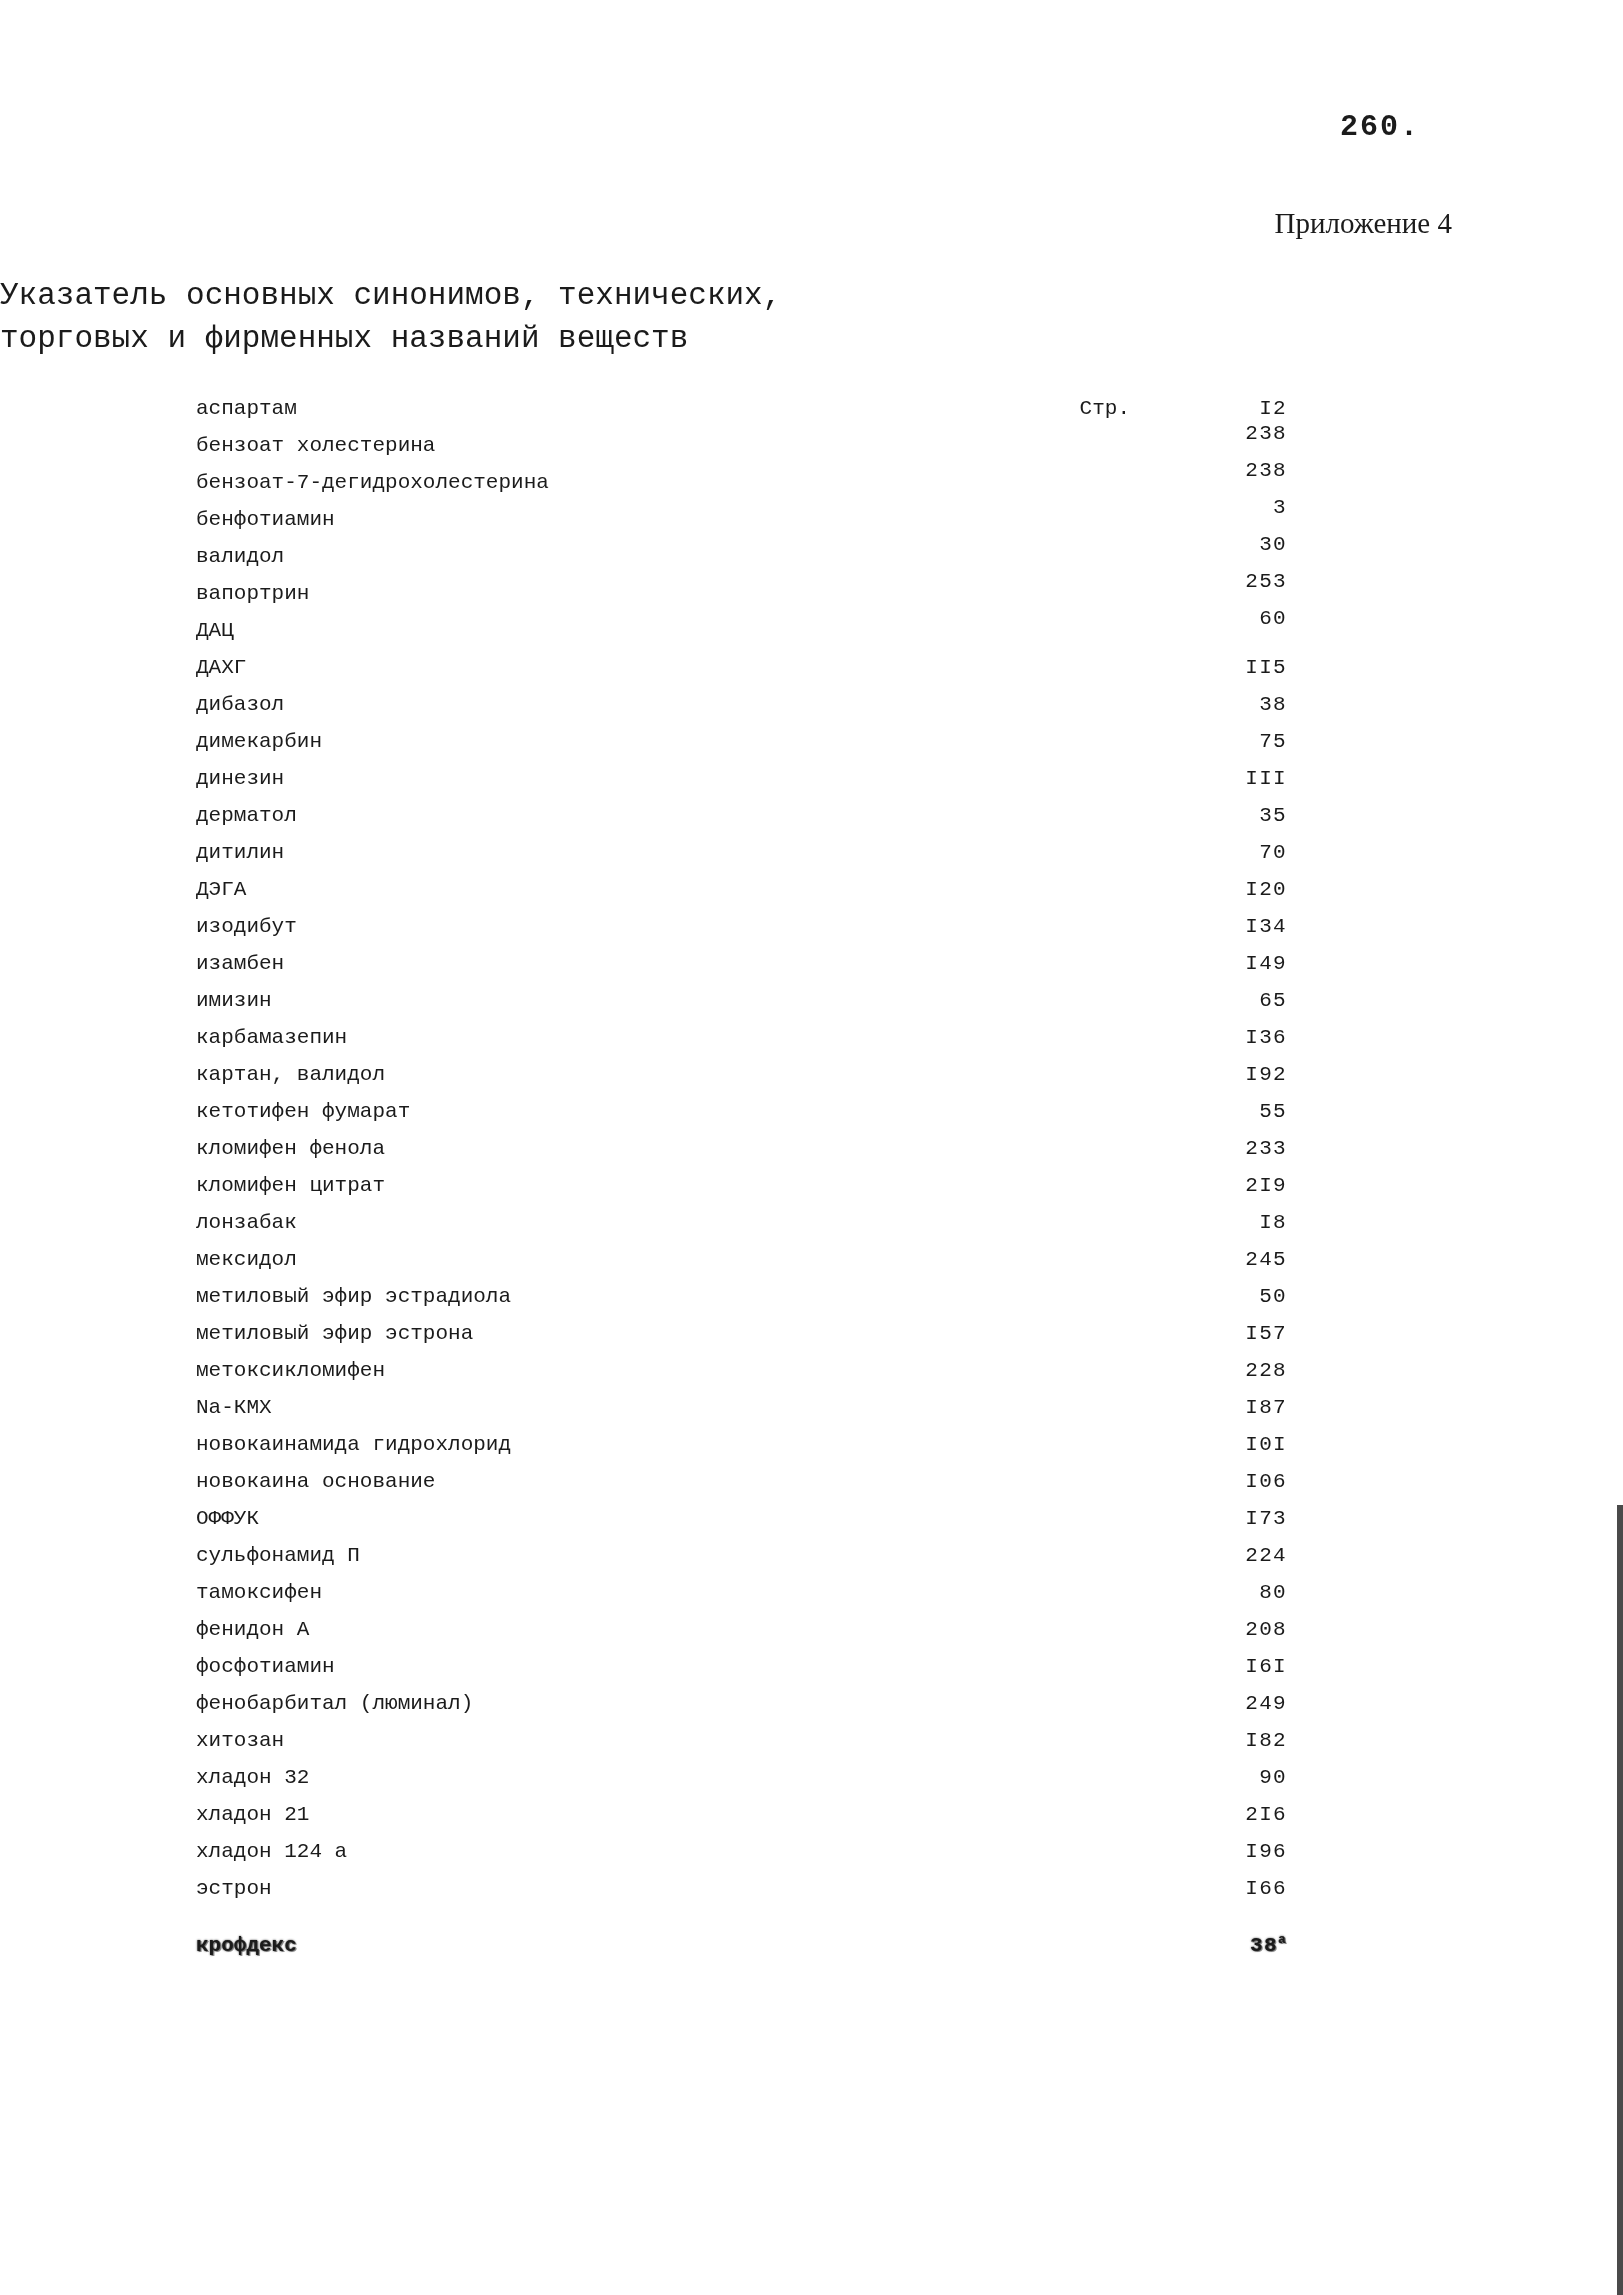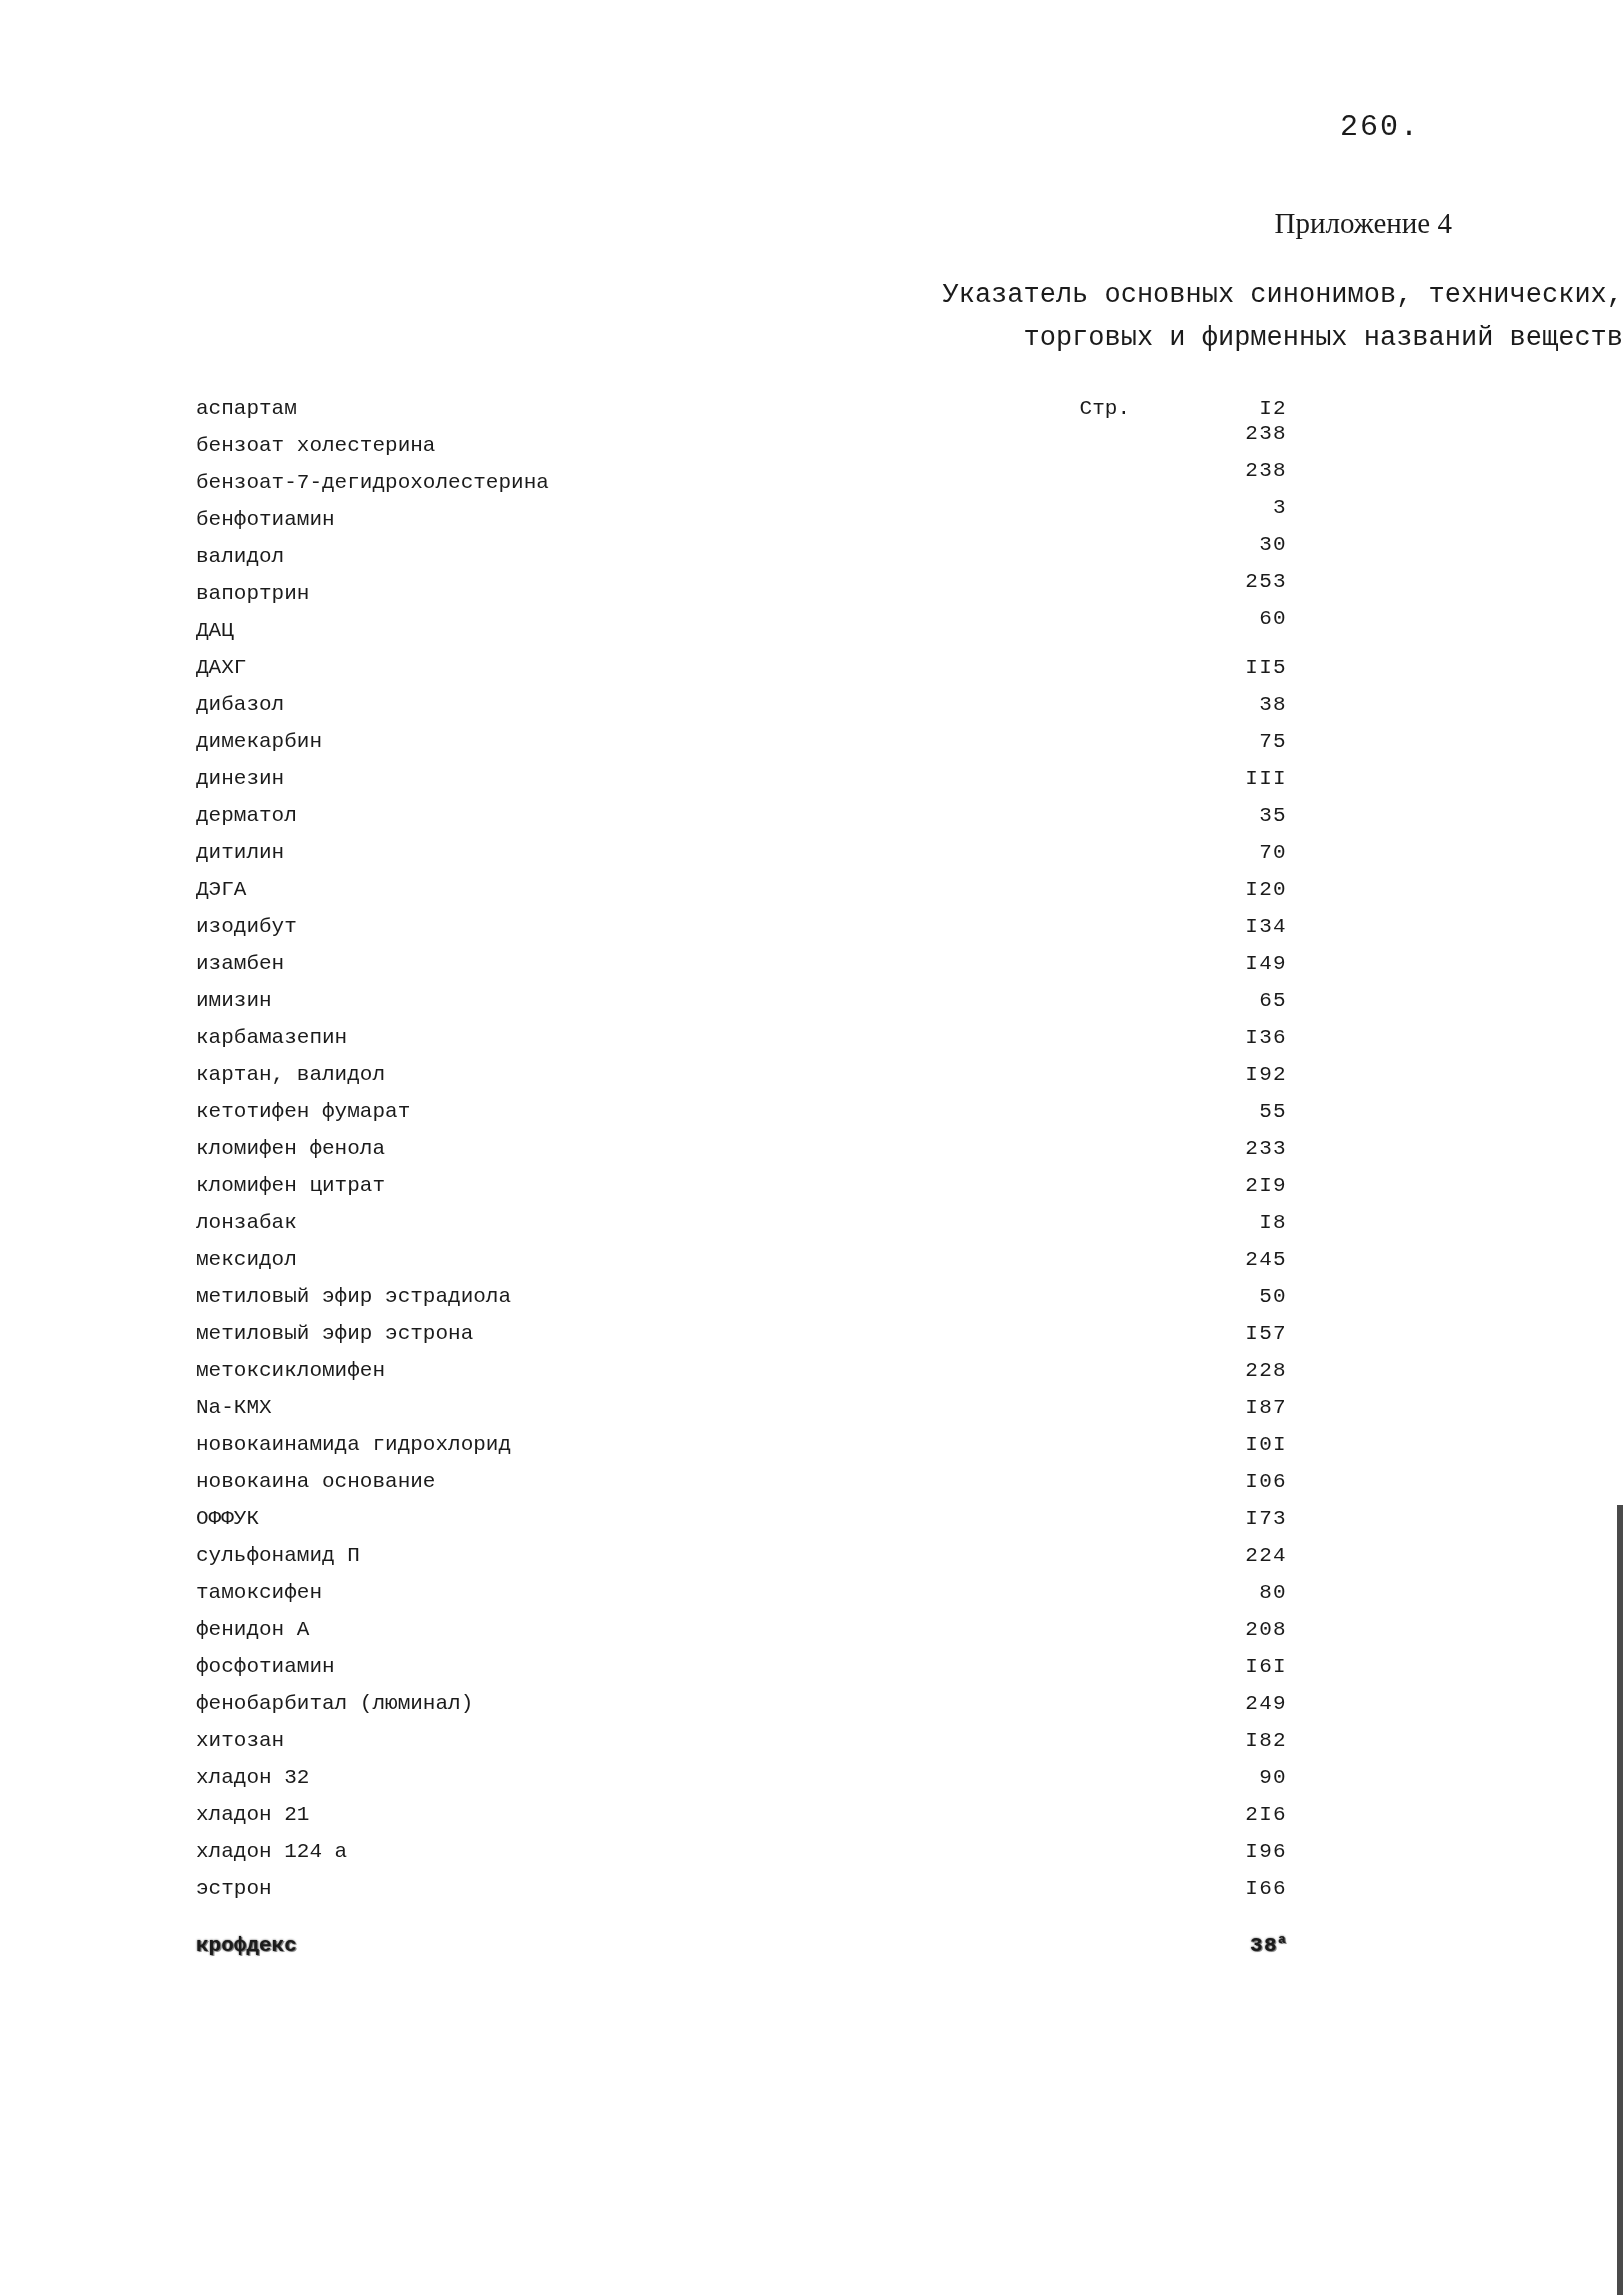--- a/index.html
+++ b/index.html
@@ -15,35 +15,36 @@
     font-family: "Liberation Mono", "DejaVu Sans Mono", monospace;
     color: #1b1b1b;
     overflow: hidden;
   }
   .page-number {
     position: absolute;
     top: 110px;
     right: 203px;
     font-size: 30px;
     letter-spacing: 2px;
+    font-weight: bold;
   }
   .appendix {
     position: absolute;
     top: 207px;
     right: 171px;
     font-size: 29px;
     font-family: Liberation Serif, serif;
   }
   .title {
     position: absolute;
     top: 274px;
     left: 0;
     width: 100%;
-    text-align: right;
-    font-size: 27px;
+    text-align: left;
+    font-size: 31px;
     line-height: 43px;
   }
   .index {
     position: absolute;
     top: 390px;
     left: 196px;
     width: 1091px;
     font-size: 21px;
   }
   .row {

